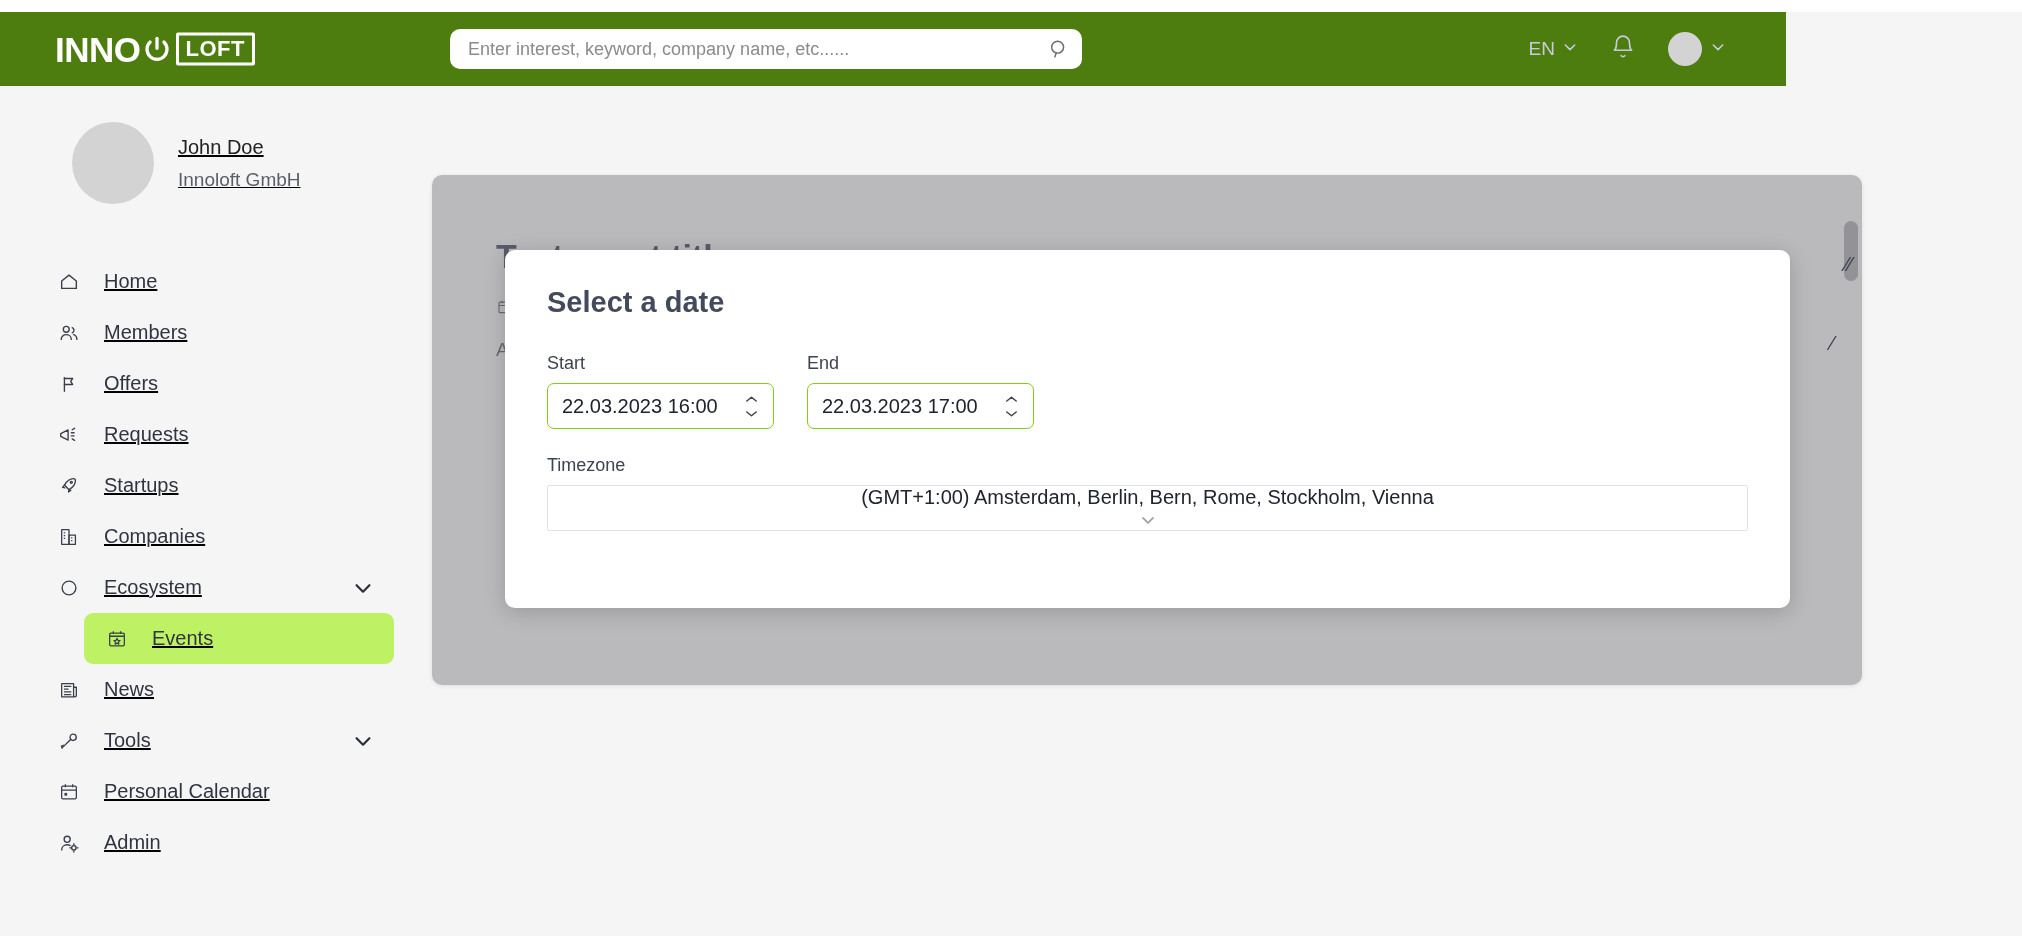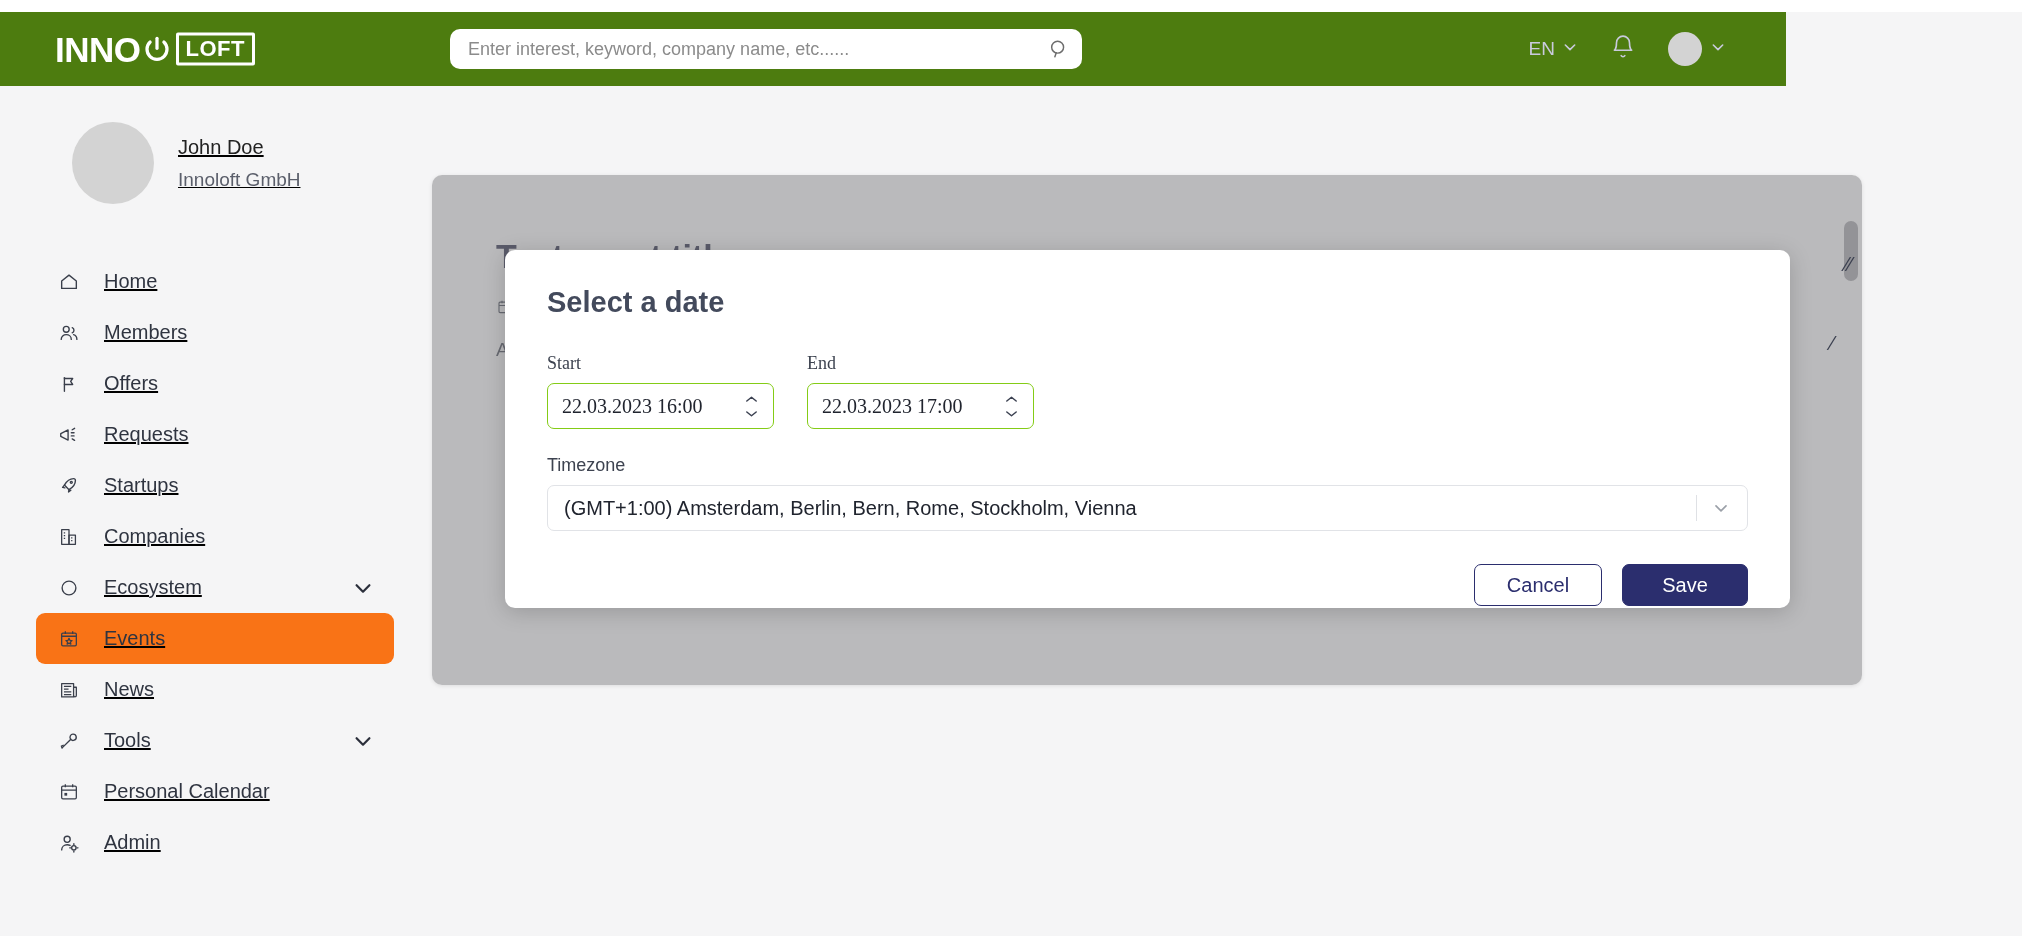--- a/index.html
+++ b/index.html
@@ -73,21 +73,21 @@
   .profile-org { font-size: 19px; color: #5b5f6b; }
 
   .navlist { padding: 0 36px; }
   .navitem {
     display: flex; align-items: center; gap: 22px;
     height: 51px; padding: 0 20px; border-radius: 9px;
     color: #2f3440; font-size: 20px; cursor: pointer;
     margin-bottom: 0px;
   }
   .navitem + .navitem { margin-top: 0px; }
-  .navitem.active { background: #f97316; }
+  .navitem.active { background: #bef264; margin-left: 48px; }
   .nav-icon { width: 26px; height: 26px; display: flex; align-items: center; justify-content: center; flex: none; }
   .nav-label { flex: 1; }
   .nav-chev { margin-left: auto; display: flex; align-items: center; }
 
   
   .main-card {
     position: absolute; left: 432px; top: 175px; width: 1430px; height: 510px;
     background: #ffffff; border-radius: 10px; overflow: hidden;
     box-shadow: 0 1px 4px rgba(0,0,0,0.10);
   }
@@ -109,33 +109,33 @@
 
   
   .modal {
     position: absolute; left: 505px; top: 250px; width: 1285px; height: 358px;
     background: #ffffff; border-radius: 10px;
     box-shadow: 0 4px 22px rgba(0,0,0,0.18);
     padding: 36px 42px 0 42px;
   }
   .modal-title { font-size: 29px; font-weight: 700; color: #434a5c; margin-bottom: 34px; }
   .field-label { font-size: 18px; color: #3d4350; margin-bottom: 9px; }
-  .row-dates { display: flex; gap: 33px; margin-bottom: 26px; font-family: Liberation Serif, serif; }
+  .row-dates { display: flex; gap: 33px; margin-bottom: 26px; }
   .date-field { width: 227px; }
   .date-input {
     height: 46px; border: 1px solid #84cc16; border-radius: 7px; background: #fff;
     display: flex; align-items: center; padding: 0 14px;
   }
   .date-input .val { flex: 1; font-size: 20px; color: #20242e; }
   .stepper { display: flex; flex-direction: column; align-items: center; justify-content: center; gap: 3px; cursor: pointer; }
 
   .tz-field { width: 1201px; }
   .tz-input {
-    height: 46px; border: 1px solid #e1e3e7; border-radius: 7px; background: #fff;
-    display: flex; align-items: center; padding: 0 16px;
+    height: 46px; border: 1px solid #e1e3e7; border-radius: 2px; background: #fff;
+    display: flex; align-items: center; padding: 0 16px; flex-direction: column;
   }
   .tz-input .val { flex: 1; font-size: 20px; color: #20242e; }
   .tz-sep { width: 1px; height: 26px; background: #dfe1e5; margin-right: 14px; }
   .tz-chev { display: flex; align-items: center; cursor: pointer; }
 
   .modal-actions { display: flex; justify-content: flex-end; gap: 20px; margin-top: 33px; }
   .btn { height: 42px; border-radius: 7px; font-size: 20px; cursor: pointer;
          display: flex; align-items: center; justify-content: center;
          font-family: "Liberation Sans", sans-serif; }
   .btn-cancel { width: 128px; background: #ffffff; border: 1px solid #2b2e6e; color: #2b2e6e; }
@@ -419,19 +419,15 @@
         <span class="val">(GMT+1:00) Amsterdam, Berlin, Bern, Rome, Stockholm, Vienna</span>
         <span class="tz-sep"></span>
         <span class="tz-chev">
           <svg width="20" height="20" viewBox="0 0 24 24" fill="none" stroke="#9ba0a8" stroke-width="2" stroke-linecap="round" stroke-linejoin="round">
               <polyline points="6 9.5 12 15.5 18 9.5"></polyline>
             </svg>
         </span>
       </div>
     </div>
 
-    <div class="modal-actions">
-      <button class="btn btn-cancel">Cancel</button>
-      <button class="btn btn-save">Save</button>
-    </div>
   </div>
 
 </div>
 
 </body></html>

